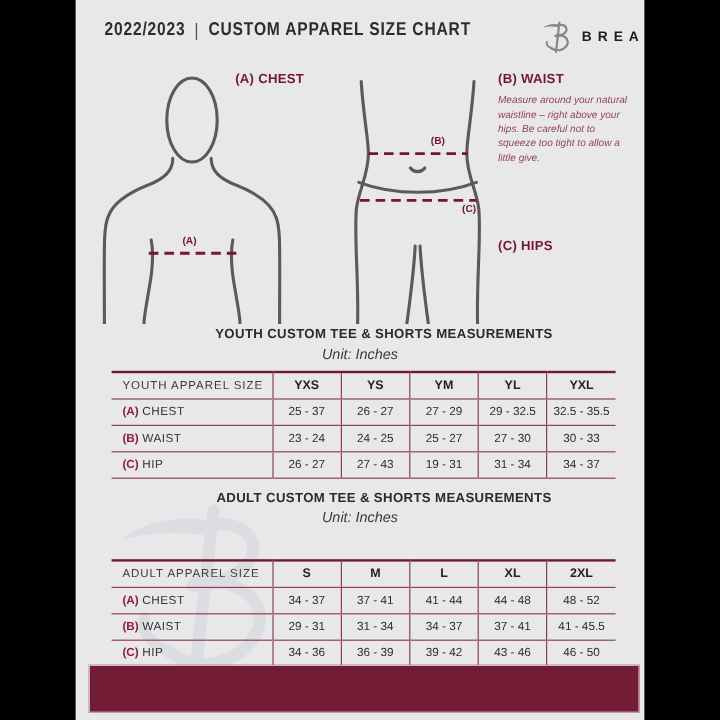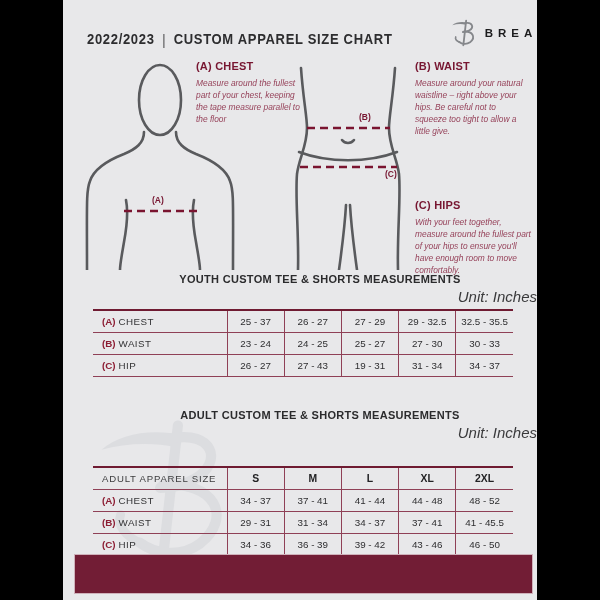--- a/index.html
+++ b/index.html
@@ -2,42 +2,42 @@
 <html><head>
 <meta charset="utf-8">
 <style>
   html,body{margin:0;padding:0;background:#000;}
   .canvas{position:relative;width:600px;height:600px;background:#000;overflow:hidden;
           font-family:"Liberation Sans",sans-serif;}
   .page{position:absolute;left:63px;top:0;width:474px;height:600px;background:#e8e8ea;overflow:hidden;}
 
   
   .hdr{position:absolute;left:24px;right:20px;top:16px;height:32px;display:flex;
-       justify-content:space-between;align-items:flex-end;}
+       justify-content:space-between;align-items:flex-start;}
   .hdr-title{display:flex;align-items:center;gap:9px;transform:scaleX(.84);transform-origin:left center;
              font-weight:700;font-size:15.5px;letter-spacing:.8px;color:#2d2d2f;white-space:nowrap;}
   .hdr-divider{font-weight:400;color:#4a4a4c;font-size:15px;}
   .brand{display:flex;align-items:center;gap:7px;}
   .brand-name{font-weight:700;font-size:11.5px;letter-spacing:5px;color:#1c1c1e;}
 
   
   .instr{position:absolute;}
   .instr h3{margin:0 0 6px 0;font-size:11px;font-weight:700;color:#771631;letter-spacing:.2px;}
   .instr p{margin:0;font-size:8.4px;font-style:italic;font-weight:500;line-height:1.42;color:#96425a;}
 
   
   .fig{position:absolute;}
   .fig path,.fig ellipse{fill:none;stroke:#595a5d;stroke-width:2.6;stroke-linecap:round;}
   .fig .dash{stroke:#7a1430;stroke-width:2.4;stroke-dasharray:8 5;stroke-linecap:butt;}
   .diag-label{position:absolute;font-size:8.5px;font-weight:700;color:#771631;}
 
   
   .sec-title{position:absolute;left:0;width:100%;text-align:center;font-weight:700;font-size:11px;
              letter-spacing:.3px;color:#2b2b2d;margin-left:20px;}
-  .sec-unit{position:absolute;left:0;width:100%;text-align:right;font-style:italic;font-size:15px;
+  .sec-unit{position:absolute;left:0;width:100%;text-align:center;font-style:italic;font-size:12px;
             font-weight:500;color:#3a3a3c;}
 
   
   table.size{position:absolute;left:30px;width:420px;border-collapse:collapse;table-layout:fixed;
              border-bottom:1.5px solid #8f4056;}
   table.size td{height:21px;border-top:1.5px solid #8f4056;font-size:9.8px;color:#2e2e30;
                 text-align:center;vertical-align:middle;padding:0;}
   table.size tr:first-child td{border-top:2px solid #6f1b32;}
   table.size td + td{border-left:1.4px solid #8f4056;}
   table.size td.lab{text-align:left;padding-left:9px;}
@@ -108,44 +108,50 @@
         <path d="M63,147 C62,165 59,190 56,212"></path>
         <path d="M67,147 C68,165 71,190 74,212"></path>
         <line class="dash" x1="24" y1="70" x2="107" y2="70"></line>
         <line class="dash" x1="17" y1="109" x2="114" y2="109"></line>
       </svg>
       <span class="diag-label" style="left:296px;top:112px;">(B)</span>
       <span class="diag-label" style="left:322px;top:169px;">(C)</span>
 
       <div class="instr" style="left:133px;top:60px;width:106px;">
         <h3>(A) CHEST</h3>
-        <p>Measure around the fullest part of your chest, keeping the tape measure parallel to the floor</p>
       </div>
       <div class="instr" style="left:352px;top:60px;width:112px;">
         <h3>(B) WAIST</h3>
         <p>Measure around your natural waistline – right above your hips. Be careful not to squeeze too tight to allow a little give.</p>
       </div>
       <div class="instr" style="left:352px;top:162px;width:118px;margin-top:37px;">
         <h3>(C) HIPS</h3>
-        <p>With your feet together, measure around the fullest part of your hips to ensure you'll have enough room to move comfortably.</p>
       </div>
 
       <div class="sec-title" style="top:273px;">YOUTH CUSTOM TEE &amp; SHORTS MEASUREMENTS</div>
       <div class="sec-unit" style="top:288px;">Unit: Inches</div>
 
       <table class="size" style="top:309px;">
         <colgroup>
             <col style="width:134px">
             <col>
             <col>
             <col>
             <col>
             <col>
           </colgroup>
         <tbody>
+            <tr class="head">
+          <td class="lab">YOUTH APPAREL SIZE</td>
+          <td class="sz">YXS</td>
+          <td class="sz">YS</td>
+          <td class="sz">YM</td>
+          <td class="sz">YL</td>
+          <td class="sz">YXL</td>
+        </tr>
         <tr>
           <td class="lab">
             <span class="pfx">(A)</span><span class="rowname">CHEST</span>
           </td>
           <td>25 - 37</td>
           <td>26 - 27</td>
           <td>27 - 29</td>
           <td>29 - 32.5</td>
           <td>32.5 - 35.5</td>
         </tr>

